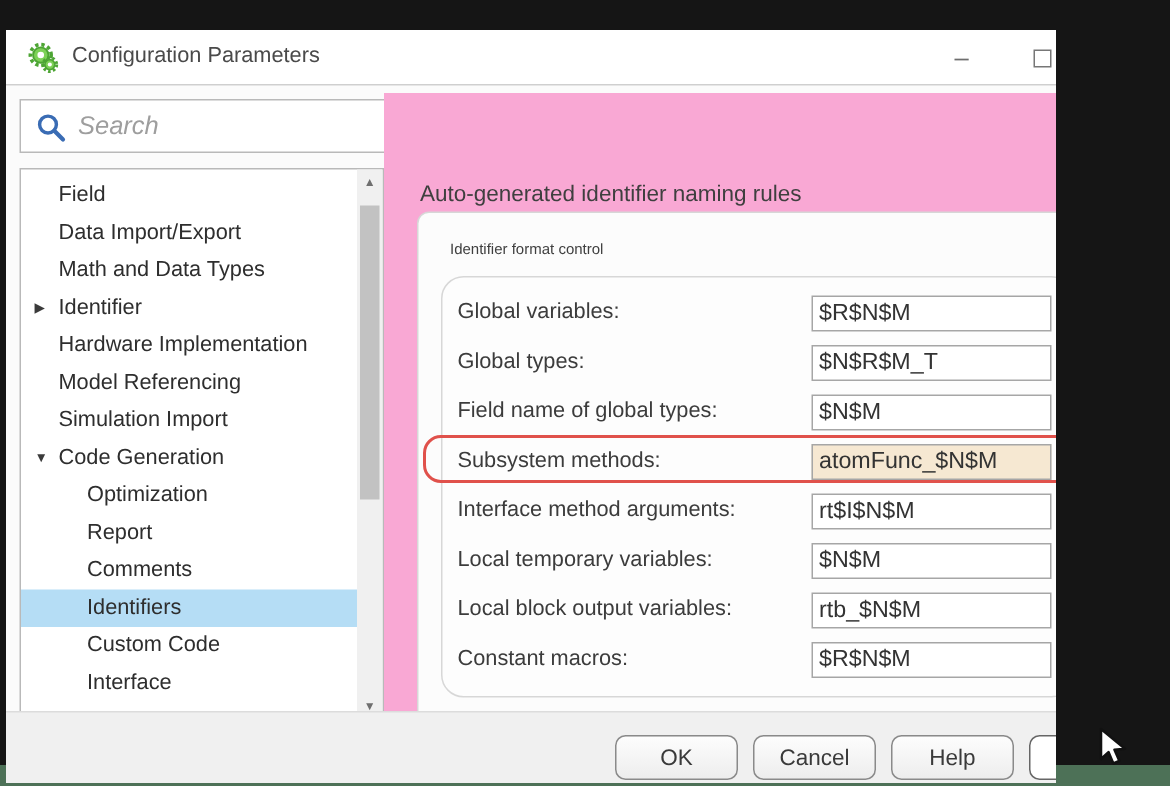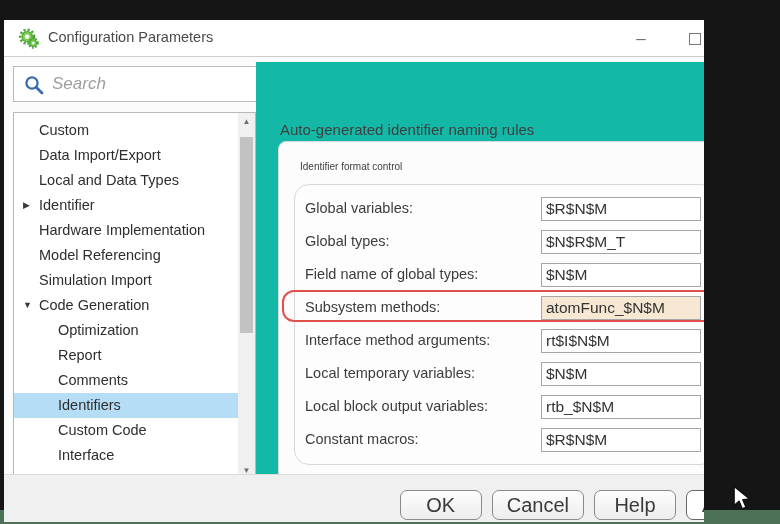--- a/index.html
+++ b/index.html
@@ -35,35 +35,35 @@
   .tree-label { display:block; }
 
   
   .vscroll { position:absolute; background:#f0f0f0; width:17px; }
   .sb-side { right:0; top:0; height:366px; }
   .sb-main { left:737px; top:86px; height:376px; }
   .sb-arrow { position:absolute; left:0; width:17px; height:17px; text-align:center; font-size:8px; color:#6f6f6f; line-height:17px; }
   .sb-thumb { position:absolute; left:2px; width:13px; background:#c2c2c2; }
 
   
-  .main-clip { position:absolute; left:252px; top:42px; width:485px; height:412px; overflow:hidden; background:#14b8a6; }
+  .main-clip { position:absolute; left:252px; top:42px; width:485px; height:412px; overflow:hidden; background:#f9a8d4; }
   .main-heading { position:absolute; left:24px; top:59px; font-size:15px; color:#3f3f3f; }
   .outer-group { position:absolute; left:22px; top:79px; width:453px; height:360px; border:1px solid #d7d7d7; border-radius:8px; background:#fcfcfc; }
   .group-title { position:absolute; left:44px; top:99px; font-size:10px; color:#3f3f3f; }
   .inner-group { position:absolute; left:38px; top:122px; width:422px; height:281px; border:1px solid #d7d7d7; border-radius:15px; background:#fdfdfd; }
   .fields { position:absolute; left:0; top:12px; width:422px; }
   .field-row { position:relative; height:24px; margin-bottom:9px; }
   .field-label { position:absolute; left:10px; top:3px; font-size:14.5px; color:#3c3c3c; white-space:nowrap; }
   .field-input { position:absolute; left:246px; top:0; width:160px; height:24px; border:1px solid #a6a6a6; background:#fff; font-size:15.5px; color:#333; padding:0 4px; font-family:"Liberation Sans", sans-serif; outline:none; }
   .field-input.tan { background:var(--highlight-fill,#f6e8d2); }
   .red-ring { position:absolute; border:2px solid var(--highlight-border,#e0514b); border-radius:12px; pointer-events:none; }
 
   
   .footer { position:absolute; left:0; top:454px; width:772px; height:48px; background:#f0f0f0; border-top:1px solid #dcdcdc; display:flex; justify-content:flex-end; align-items:flex-start; padding:15px 8px 0 0; gap:10px; }
-  .btn { min-width:82px; height:30px; border:1px solid #8a8a8a; border-radius:7px; background:linear-gradient(#fdfdfd,#ededed); font-size:20px; color:#3a3a3a; font-family:"Liberation Sans", sans-serif; padding:0 14px; }
+  .btn { min-width:82px; height:30px; border:1px solid #8a8a8a; border-radius:7px; background:linear-gradient(#fdfdfd,#ededed); font-size:15px; color:#3a3a3a; font-family:"Liberation Sans", sans-serif; padding:0 14px; }
   .btn.primary { background:#ffffff; border:1.5px solid #666; color:#2f3e4e; }
 
   .cursor { position:absolute; left:728px; top:484px; z-index:50; pointer-events:none; }
 </style>
 </head>
 <body>
 
 <div class="screen">
   <div class="desktop-strip"></div>
 
@@ -92,27 +92,27 @@
       <svg width="22" height="22" viewBox="0 0 22 22">
         <circle cx="9" cy="9" r="5.6" fill="none" stroke="#3a6cb4" stroke-width="2.3"></circle>
         <line x1="13.2" y1="13.2" x2="19" y2="19" stroke="#3a6cb4" stroke-width="2.8" stroke-linecap="round"></line>
       </svg>
       <input class="search-input" type="text" placeholder="Search" style="">
     </div>
 
     <div class="sidebar">
       <div class="tree" id="tree">
           <div class="tree-row">
-            <span class="tree-label lvl1">Custom</span>
+            <span class="tree-label lvl1">Field</span>
           </div>
           <div class="tree-row">
             <span class="tree-label lvl1">Data Import/Export</span>
           </div>
           <div class="tree-row">
-            <span class="tree-label lvl1">Local and Data Types</span>
+            <span class="tree-label lvl1">Math and Data Types</span>
           </div>
           <div class="tree-row">
             <span class="tree-arrow">▶</span>
             <span class="tree-label lvl1">Identifier</span>
           </div>
           <div class="tree-row">
             <span class="tree-label lvl1">Hardware Implementation</span>
           </div>
           <div class="tree-row">
             <span class="tree-label lvl1">Model Referencing</span>

